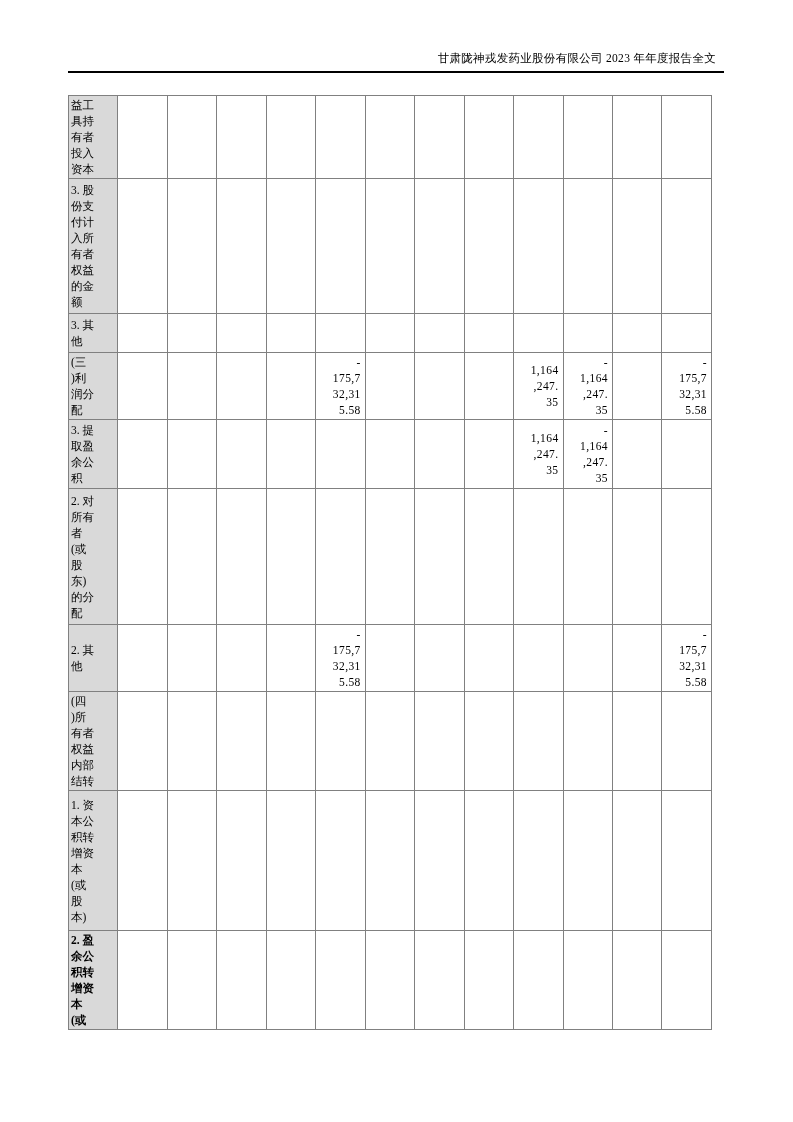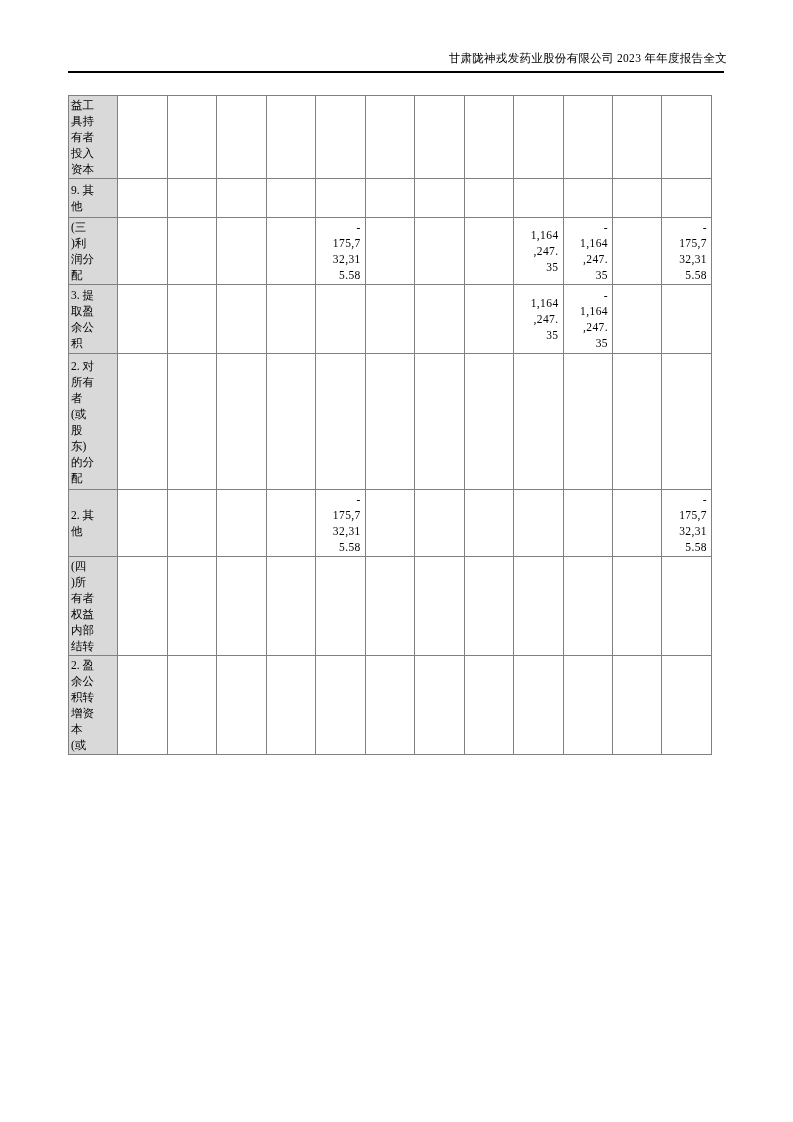--- a/index.html
+++ b/index.html
@@ -16,21 +16,21 @@
   }
   .page {
     position: relative;
     width: 793px;
     height: 1122px;
     background: #ffffff;
   }
   .header-title {
     position: absolute;
     top: 51px;
-    left: 71px;
+    left: 60px;
     width: 656px;
     text-align: right;
     font-size: 11.5px;
     line-height: 15px;
     letter-spacing: 0.3px;
     white-space: nowrap;
   }
   .header-rule {
     position: absolute;
     top: 71px;
@@ -98,22 +98,44 @@
           <td class="data-cell"></td>
           <td class="data-cell"></td>
           <td class="data-cell"></td>
           <td class="data-cell"></td>
           <td class="data-cell"></td>
           <td class="data-cell"></td>
           <td class="data-cell"></td>
           <td class="data-cell"></td>
           <td class="data-cell"></td>
         </tr>
+        <tr style="height: 135px;">
+          <td class="label-cell">3. 股
+份支
+付计
+入所
+有者
+权益
+的金
+额</td>
+          <td class="data-cell"></td>
+          <td class="data-cell"></td>
+          <td class="data-cell"></td>
+          <td class="data-cell"></td>
+          <td class="data-cell"></td>
+          <td class="data-cell"></td>
+          <td class="data-cell"></td>
+          <td class="data-cell"></td>
+          <td class="data-cell"></td>
+          <td class="data-cell"></td>
+          <td class="data-cell"></td>
+          <td class="data-cell"></td>
+        </tr>
         <tr style="height: 39px;">
-          <td class="label-cell">9. 其
+          <td class="label-cell">3. 其
 他</td>
           <td class="data-cell"></td>
           <td class="data-cell"></td>
           <td class="data-cell"></td>
           <td class="data-cell"></td>
           <td class="data-cell"></td>
           <td class="data-cell"></td>
           <td class="data-cell"></td>
           <td class="data-cell"></td>
           <td class="data-cell"></td>
@@ -230,21 +252,43 @@
           <td class="data-cell"></td>
           <td class="data-cell"></td>
           <td class="data-cell"></td>
           <td class="data-cell"></td>
           <td class="data-cell"></td>
           <td class="data-cell"></td>
           <td class="data-cell"></td>
           <td class="data-cell"></td>
           <td class="data-cell"></td>
         </tr>
-        <tr style="height: 99px;">
+        <tr style="height: 140px;">
+          <td class="label-cell">1. 资
+本公
+积转
+增资
+本
+(或
+股
+本)</td>
+          <td class="data-cell"></td>
+          <td class="data-cell"></td>
+          <td class="data-cell"></td>
+          <td class="data-cell"></td>
+          <td class="data-cell"></td>
+          <td class="data-cell"></td>
+          <td class="data-cell"></td>
+          <td class="data-cell"></td>
+          <td class="data-cell"></td>
+          <td class="data-cell"></td>
+          <td class="data-cell"></td>
+          <td class="data-cell"></td>
+        </tr>
+        <tr style="height: 99px; font-weight: bold;">
           <td class="label-cell">2. 盈
 余公
 积转
 增资
 本
 (或</td>
           <td class="data-cell"></td>
           <td class="data-cell"></td>
           <td class="data-cell"></td>
           <td class="data-cell"></td>

